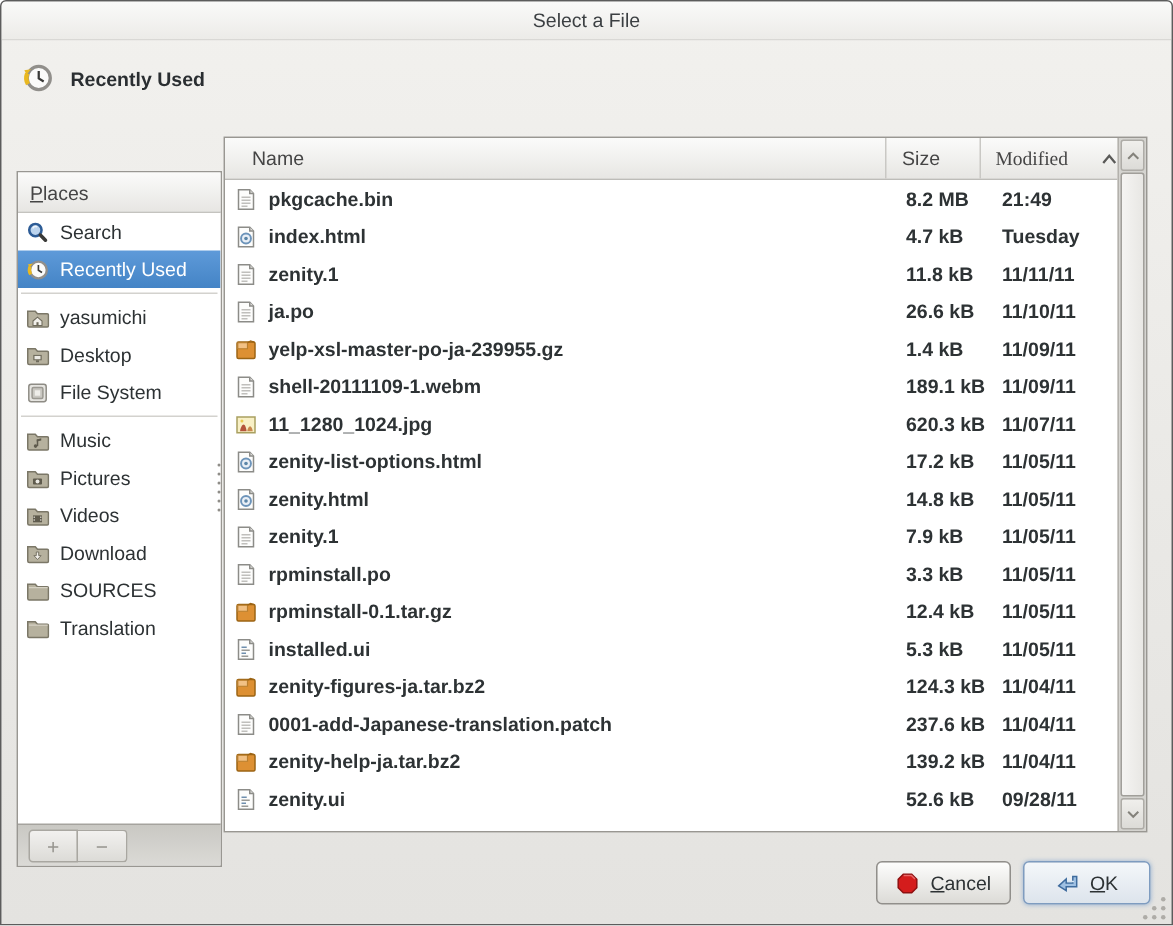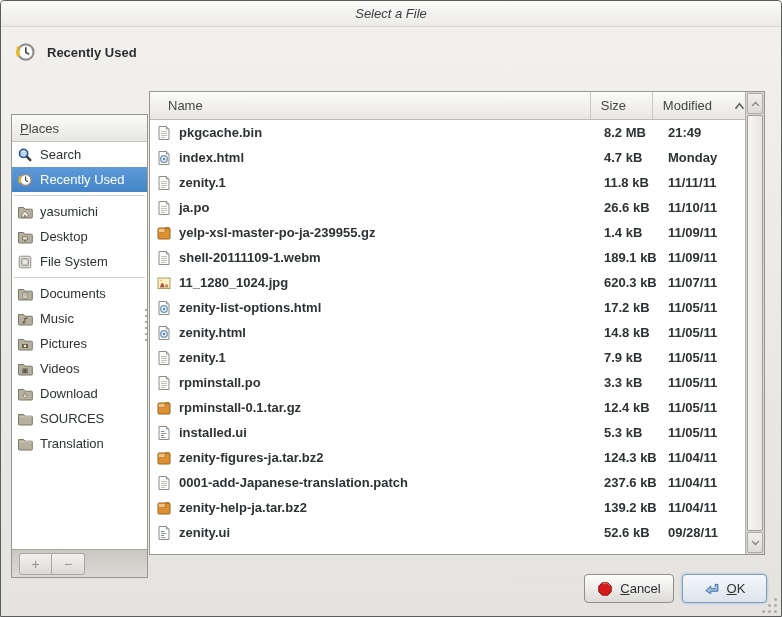--- a/index.html
+++ b/index.html
@@ -7,21 +7,21 @@
   body{font-family:"Liberation Sans","DejaVu Sans",sans-serif;font-size:13px;color:#2d3234;
        -webkit-font-smoothing:antialiased;}
   .window{position:relative;width:782px;height:617px;overflow:hidden;
     border:1px solid #5c5c5c;border-radius:4px 4px 0 0;
     background:linear-gradient(#f2f1ee,#e9e8e5 60%,#e4e3e0);}
   
   .titlebar{position:absolute;left:0;top:0;right:0;height:26px;
     background:linear-gradient(#fafaf9,#eceb e8);
     background:linear-gradient(#fafaf9,#ecebe8);
     border-bottom:1px solid #d9d8d5;border-radius:3px 3px 0 0;
-    display:flex;align-items:center;justify-content:center;color:#3b3f42;font-style:italic;}
+    display:flex;align-items:center;justify-content:center;color:#3b3f42;}
   
   .hdr{position:absolute;left:13px;top:40px;display:flex;align-items:center;gap:11px;}
   .hdr .title{font-weight:bold;color:#2a2e31;}
   .icon{width:16px;height:16px;flex:0 0 auto;display:block;}
   .big-icon{width:22px;height:22px;}
   
   .panel{position:absolute;background:#fff;border:1px solid #999792;}
   .sidebar{left:10px;top:90px;width:137px;height:464px;display:flex;flex-direction:column;margin-top:23px;}
   .subhdr{height:27px;flex:0 0 27px;background:linear-gradient(#fbfbfa,#e7e6e3);
     border-bottom:1px solid #c4c3bf;display:flex;align-items:center;
@@ -43,21 +43,21 @@
   .pane-handle i{position:absolute;left:1px;top:0;width:2px;height:2px;background:#8f8d88;border-radius:50%;
     box-shadow:0 6px 0 #8f8d88,0 12px 0 #8f8d88,0 18px 0 #8f8d88,0 24px 0 #8f8d88,0 30px 0 #8f8d88;}
   
   .filepanel{left:148px;top:90px;width:616px;height:464px;display:flex;flex-direction:row;padding:0;}
   .fp-left{flex:1 1 auto;display:flex;flex-direction:column;min-width:0;}
   .list-header{flex:0 0 28px;display:flex;background:linear-gradient(#fbfbfa,#e7e6e3);
     border-bottom:1px solid #bdbcb8;color:#454545;}
   .hcell{display:flex;align-items:center;border-right:1px solid #c9c8c4;padding-left:10px;text-align:center;}
   .hcell.name{width:448px;padding-left:18px;}
   .hcell.size{width:63px;}
-  .hcell.modified{flex:1 1 auto;border-right:none;gap:22px;}
+  .hcell.modified{flex:1 1 auto;border-right:none;gap:22px;font-family:Liberation Serif, serif;}
   .sort-arrow{width:11px;height:8px;display:block;}
   .list-body{flex:1 1 auto;overflow:hidden;background:#fff;font-weight:bold;}
   .file-row{height:25px;display:flex;align-items:center;}
   .cell{display:flex;align-items:center;white-space:nowrap;}
   .cell.name{width:448px;padding-left:6px;gap:7px;overflow:hidden;}
   .cell.size{width:63px;padding-left:6px;flex:0 0 63px;}
   .cell.modified{padding-left:7px;}
   
   .vscroll{flex:0 0 19px;display:flex;flex-direction:column;background:#d5d4d0;border-left:1px solid #b3b1ac;}
   .sc-btn{flex:0 0 21px;display:flex;align-items:center;justify-content:center;
@@ -143,28 +143,20 @@
             <rect x="2.2" y="2.2" width="11.6" height="11.6" rx="1.6" fill="#e6e5e1" stroke="#8e8c85"></rect>
             <rect x="4.4" y="4.4" width="7.2" height="7.2" rx="1" fill="#c9c7c1" stroke="#9b9992"></rect>
             <rect x="6.2" y="6.2" width="3.6" height="3.6" fill="#eeede9"></rect>
           </svg>
           <span class="plabel">File System</span>
         </div>
         <div class="place-sep"></div>
         <div class="place-row">
           <svg viewBox="0 0 16 16" class="icon">
             <path d="M1.5 3.5h5l1.5 1.7h6.5a.8.8 0 0 1 .8.8v7.2a.8.8 0 0 1-.8.8h-12a1 1 0 0 1-1-1z" fill="#b6b19e" stroke="#7b7767"></path>
-            <rect x="6" y="7" width="4" height="5.2" fill="#f1efe9" stroke="#6e6a5b" stroke-width=".6"></rect>
-            <path d="M6.8 8.2h2.4M6.8 9.4h2.4M6.8 10.6h1.6" stroke="#8d8a7b" stroke-width=".6"></path>
-          </svg>
-          <span class="plabel">Documents</span>
-        </div>
-        <div class="place-row">
-          <svg viewBox="0 0 16 16" class="icon">
-            <path d="M1.5 3.5h5l1.5 1.7h6.5a.8.8 0 0 1 .8.8v7.2a.8.8 0 0 1-.8.8h-12a1 1 0 0 1-1-1z" fill="#b6b19e" stroke="#7b7767"></path>
             <circle cx="6.7" cy="11.4" r="1.2" fill="#5f5b4d"></circle>
             <rect x="7.5" y="7" width="1" height="4.4" fill="#5f5b4d"></rect>
             <path d="M7.5 7l3-0.8v1.4l-3 .8z" fill="#5f5b4d"></path>
           </svg>
           <span class="plabel">Music</span>
         </div>
         <div class="place-row">
           <svg viewBox="0 0 16 16" class="icon">
             <path d="M1.5 3.5h5l1.5 1.7h6.5a.8.8 0 0 1 .8.8v7.2a.8.8 0 0 1-.8.8h-12a1 1 0 0 1-1-1z" fill="#b6b19e" stroke="#7b7767"></path>
             <rect x="5" y="8" width="6" height="4" rx=".6" fill="#5f5b4d"></rect>
@@ -251,21 +243,21 @@
             <div class="cell name">
               <svg viewBox="0 0 16 16" class="icon">
                 <path d="M3 1.5h7.5l2.5 2.5v10.5H3z" fill="#fdfdfc" stroke="#8c8c88"></path>
                 <path d="M10.5 1.5v2.5H13" fill="#e4e3e0" stroke="#8c8c88"></path>
                 <circle cx="8" cy="9" r="3.3" fill="#e9eff6" stroke="#6d94ba" stroke-width="1.3"></circle>
                 <circle cx="8" cy="9" r="1.2" fill="#5c86a8"></circle>
               </svg>
               <span>index.html</span>
             </div>
             <div class="cell size">4.7 kB</div>
-            <div class="cell modified">Monday</div>
+            <div class="cell modified">Tuesday</div>
           </div>
           <div class="file-row">
             <div class="cell name">
               <svg viewBox="0 0 16 16" class="icon">
                 <path d="M3 1.5h7.5l2.5 2.5v10.5H3z" fill="#fdfdfc" stroke="#8c8c88"></path>
                 <path d="M10.5 1.5v2.5H13" fill="#e4e3e0" stroke="#8c8c88"></path>
                 <g stroke="#c0bfbc" stroke-width="1">
                   <path d="M5 6.5h6M5 8.5h6M5 10.5h6M5 12.5h4"></path>
                 </g>
               </svg>

